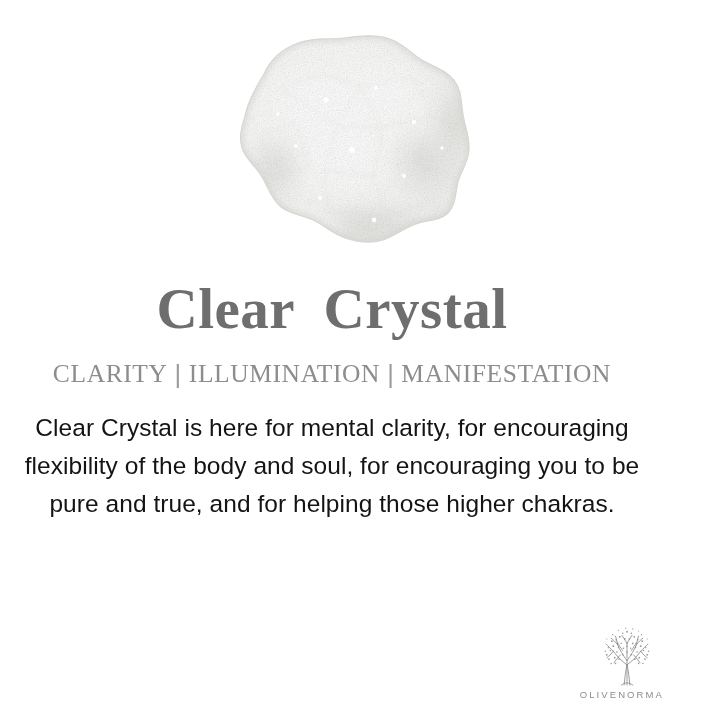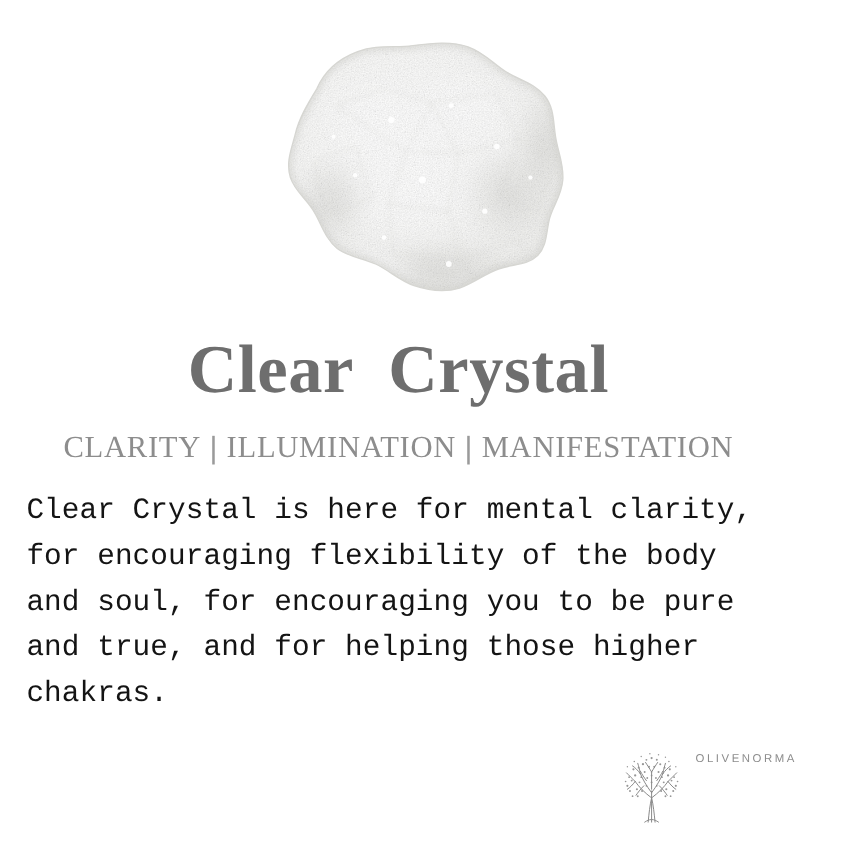--- a/index.html
+++ b/index.html
@@ -77,37 +77,37 @@
     font-weight: 300;
     padding: 0 7px;
     transform: translateY(1px);
   }
 
   
   .desc {
     margin: 0 auto;
     padding: 20px 0 0 0;
     width: 620px;
-    text-align: left;
-    font-family: Liberation Mono, monospace;
+    text-align: center;
+    font-family: Liberation Sans, sans-serif;
     font-size: 24.5px;
     line-height: 38px;
     color: #141414;
     letter-spacing: 0.05px;
   }
 
   
   .logo {
     position: absolute;
     left: 0;
     right: 0;
-    bottom: 32px;
+    bottom: 20px;
     display: flex;
-    flex-direction: row;
-    align-items: flex-start;
+    flex-direction: column;
+    align-items: flex-end;
     justify-content: flex-end;
   }
   .logo-mark {
     display: block;
     width: 74px;
     height: 62px;
     opacity: 0.82;
   }
   .logo-word {
     margin-top: 1px;

